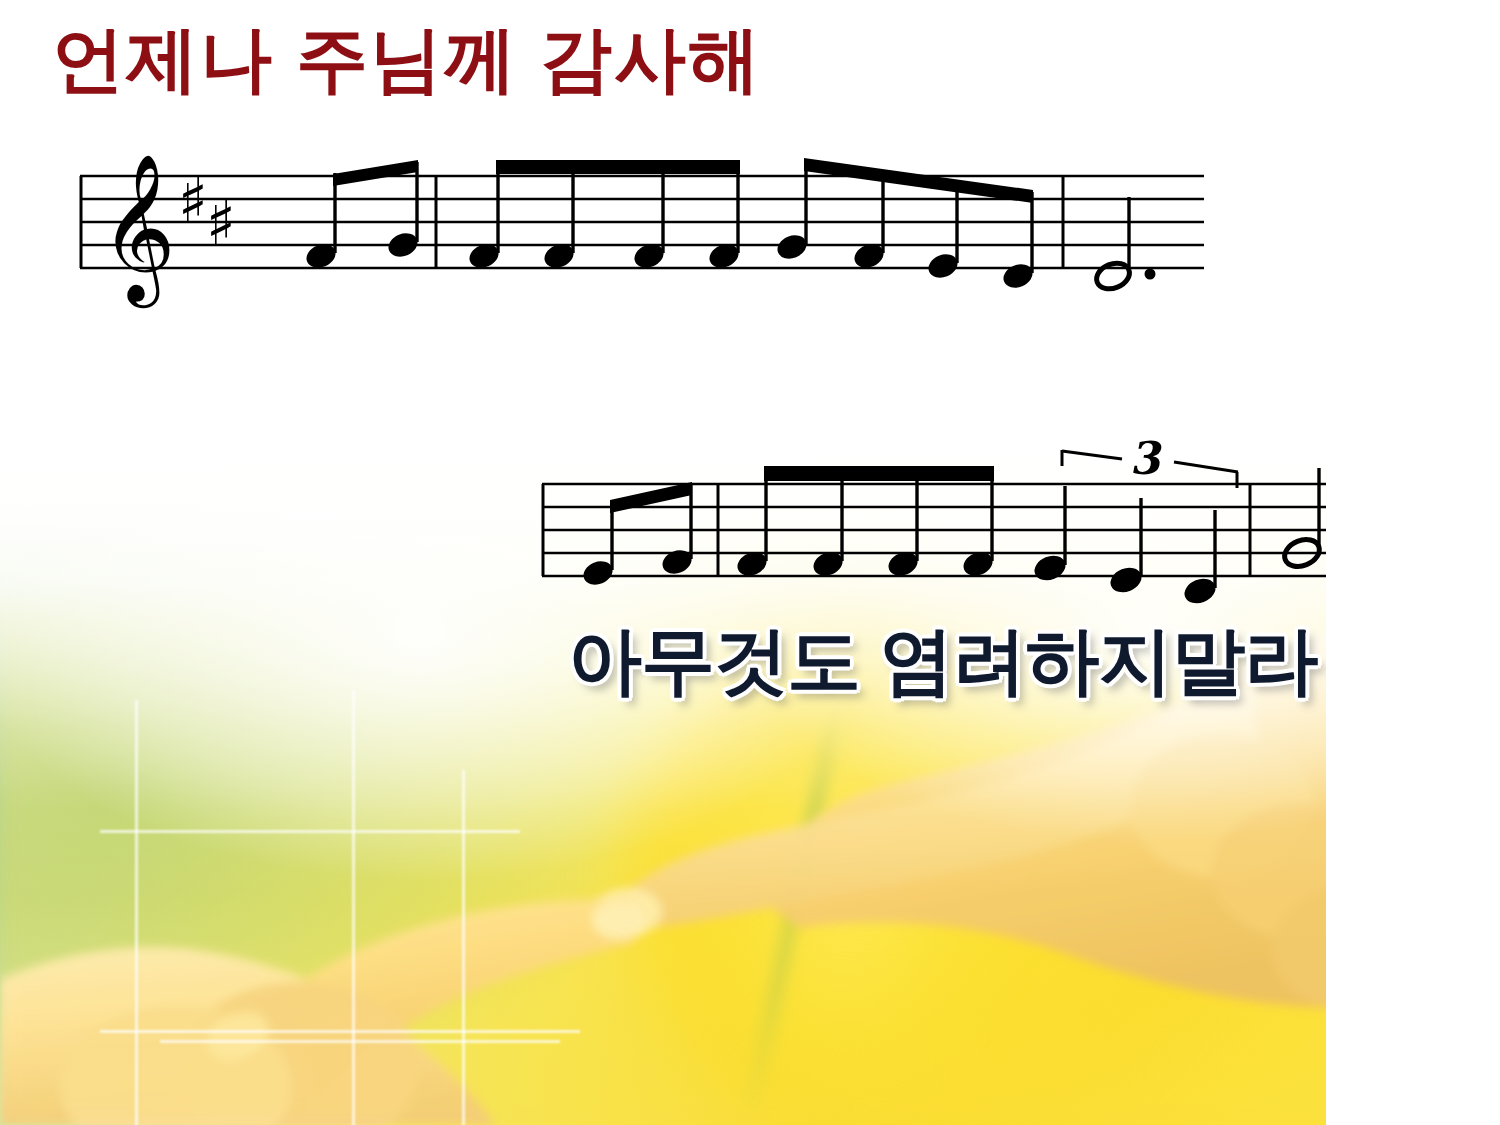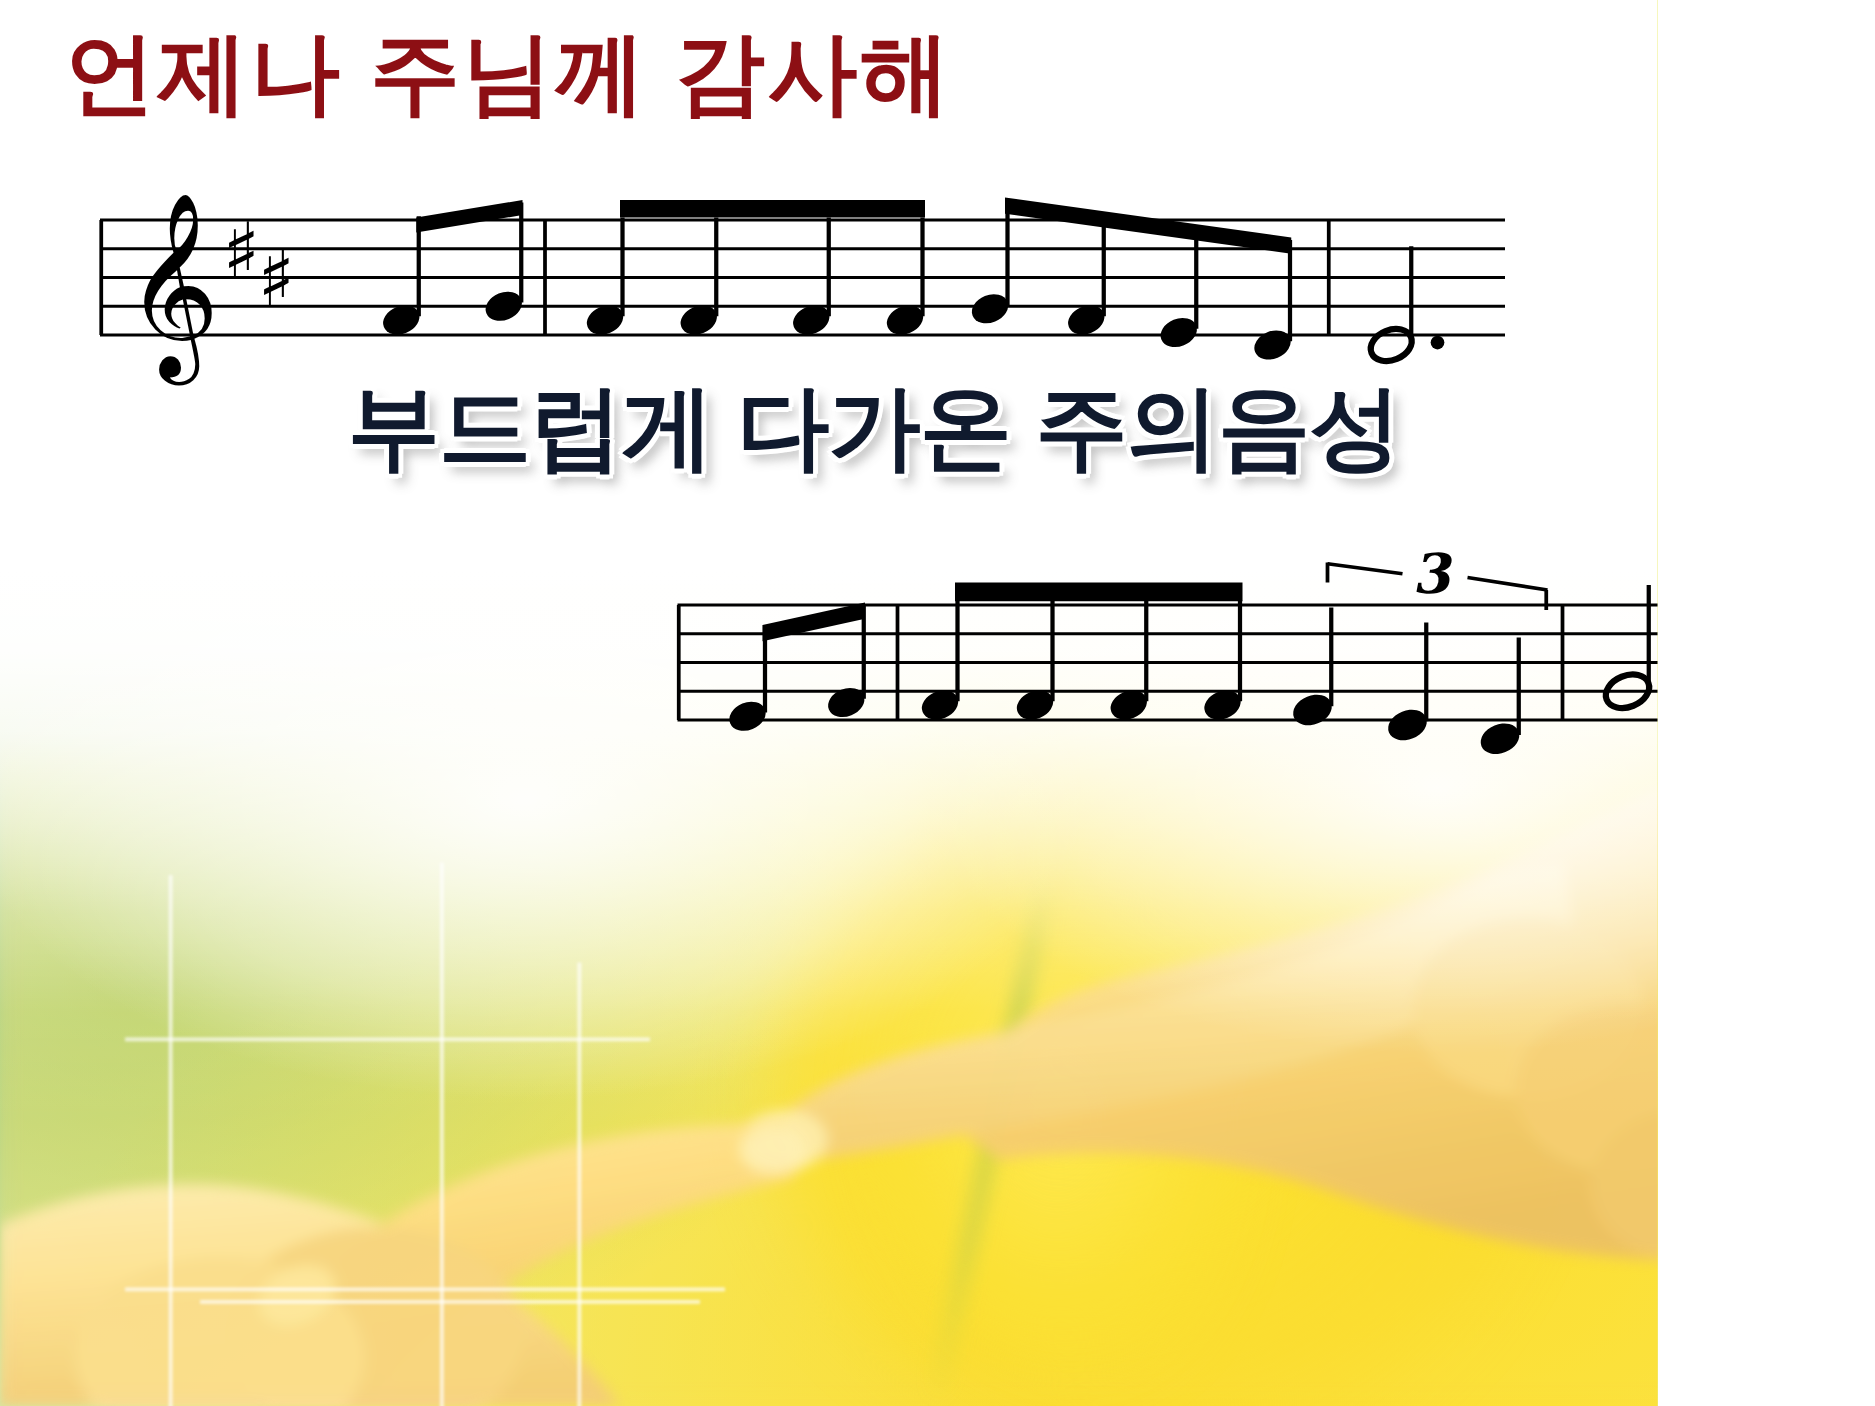--- a/index.html
+++ b/index.html
@@ -355,17 +355,17 @@
         <line x1="779" y1="122" x2="779" y2="40" stroke="#000" stroke-width="3.4"></line>
         <circle cx="800" cy="124" r="5.5" fill="#000"></circle>
       </g>
 
       <text x="818" y="136" font-family="DejaVu Sans, sans-serif" font-size="74" fill="#000">𝄾</text>
 
       <line x1="874" y1="56" x2="874" y2="148" stroke="#000" stroke-width="3"></line>
     </svg>
   </div>
 
-  <div class="lyric lyric-1">부드럽게 다가온 주의음성</div>
-
+
+  <div class="lyric lyric-2">아무것도 염려하지말라</div>
 
 
 </div>
 
 </body></html>

